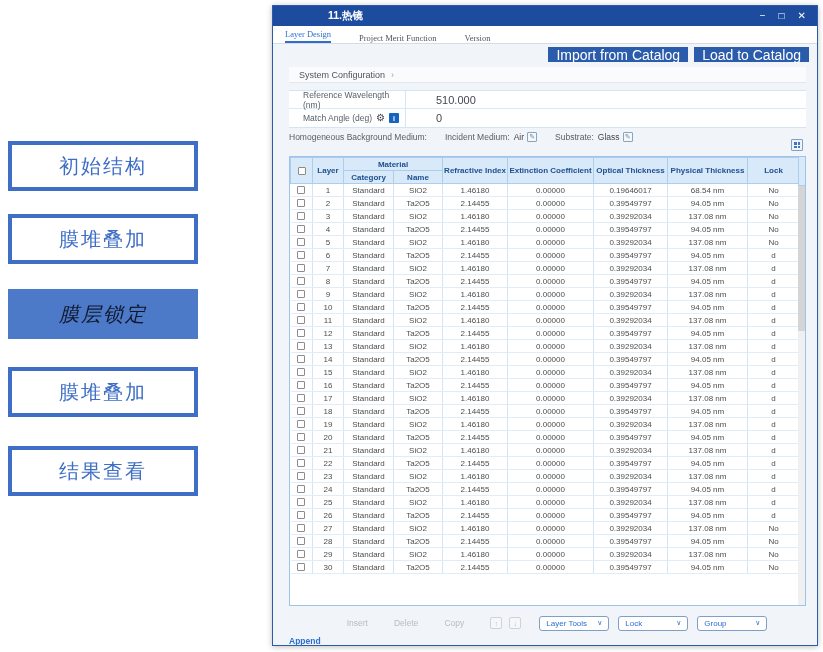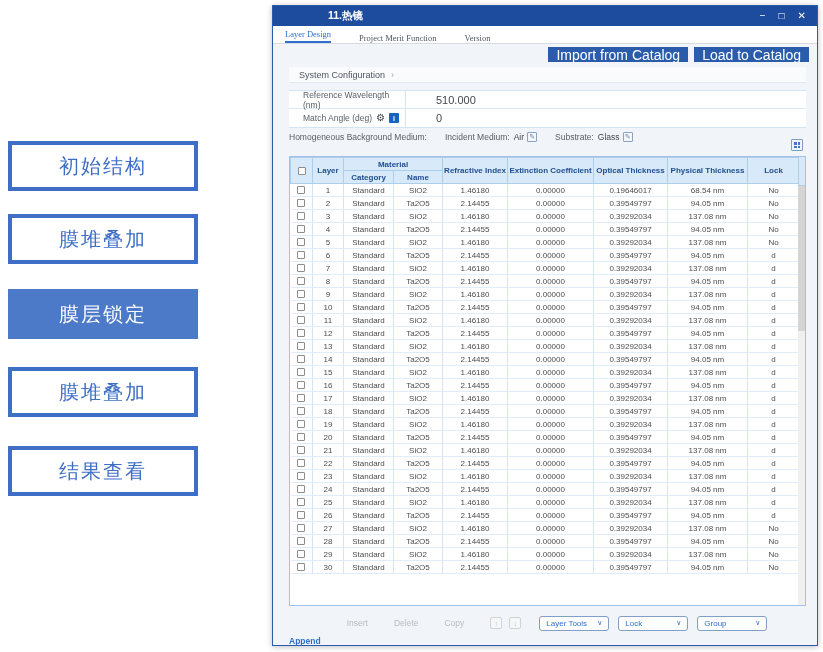--- a/index.html
+++ b/index.html
@@ -3,21 +3,21 @@
 <meta charset="utf-8">
 <style>
   * { margin:0; padding:0; box-sizing:border-box; }
   html,body { width:823px; height:652px; background:#ffffff; font-family:"Liberation Sans", sans-serif; overflow:hidden; }
   .stage { position:relative; width:823px; height:652px; background:#ffffff; }
 
   
   .side-box { position:absolute; left:8px; width:190px; height:50px; border:4px solid #3e6ec5;
     display:flex; align-items:center; justify-content:center; background:#ffffff;
     color:#3e6ec5; font-size:20px; letter-spacing:2px; font-weight:500; }
-  .side-box.filled { background:#4c79c8; border-color:#4c79c8; color:#ffffff; }
+  .side-box.filled { background:#4c79c8; border-color:#4c79c8; color:#0f172a;font-style:italic; }
 
   
   .appwin { position:absolute; left:272px; top:5px; width:546px; height:641px; background:#f1f4f8;
     border:1px solid #2b5cab; box-shadow:0 1px 6px rgba(0,0,0,.25); }
 
   .titlebar { position:absolute; left:0; top:0; right:0; height:20px; background:#1d4c9f;
     display:flex; align-items:center;padding-left:44px; }
   .titlebar .title { color:#ffffff; font-size:10.5px; font-weight:bold; padding-left:11px; }
   .win-controls { margin-left:auto; display:flex; align-items:center; gap:13px; padding-right:11px; }
   .win-controls span { color:#ffffff; font-size:10px; line-height:20px; cursor:default; }

